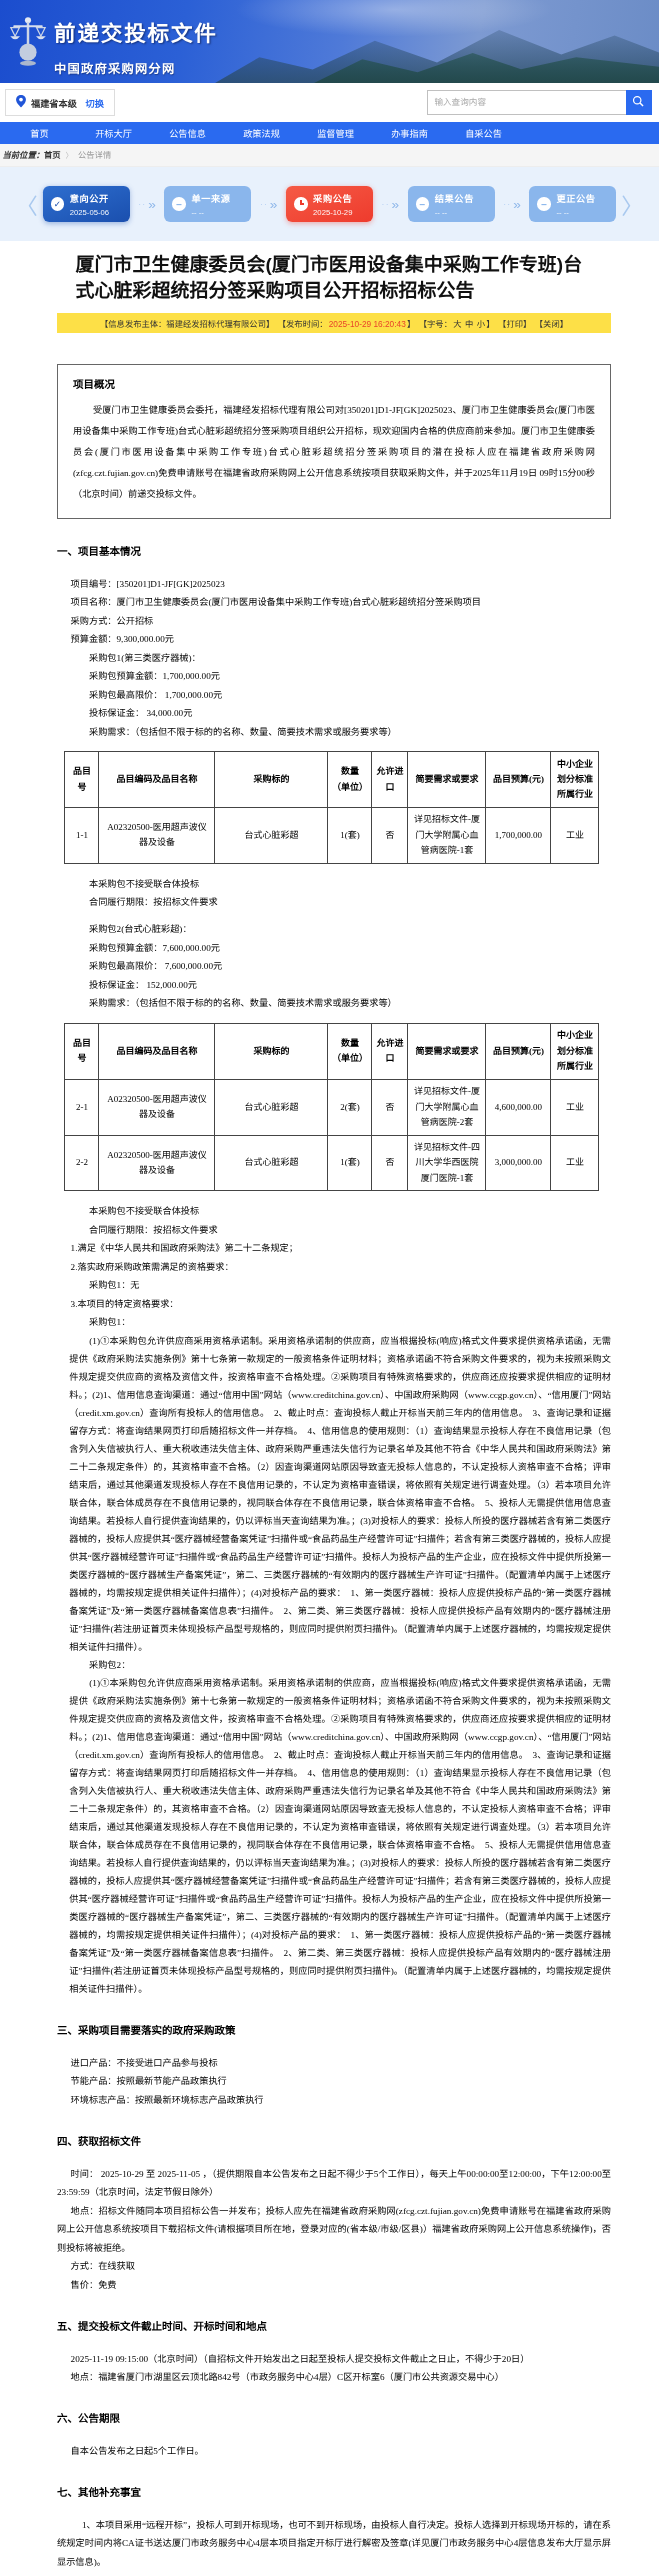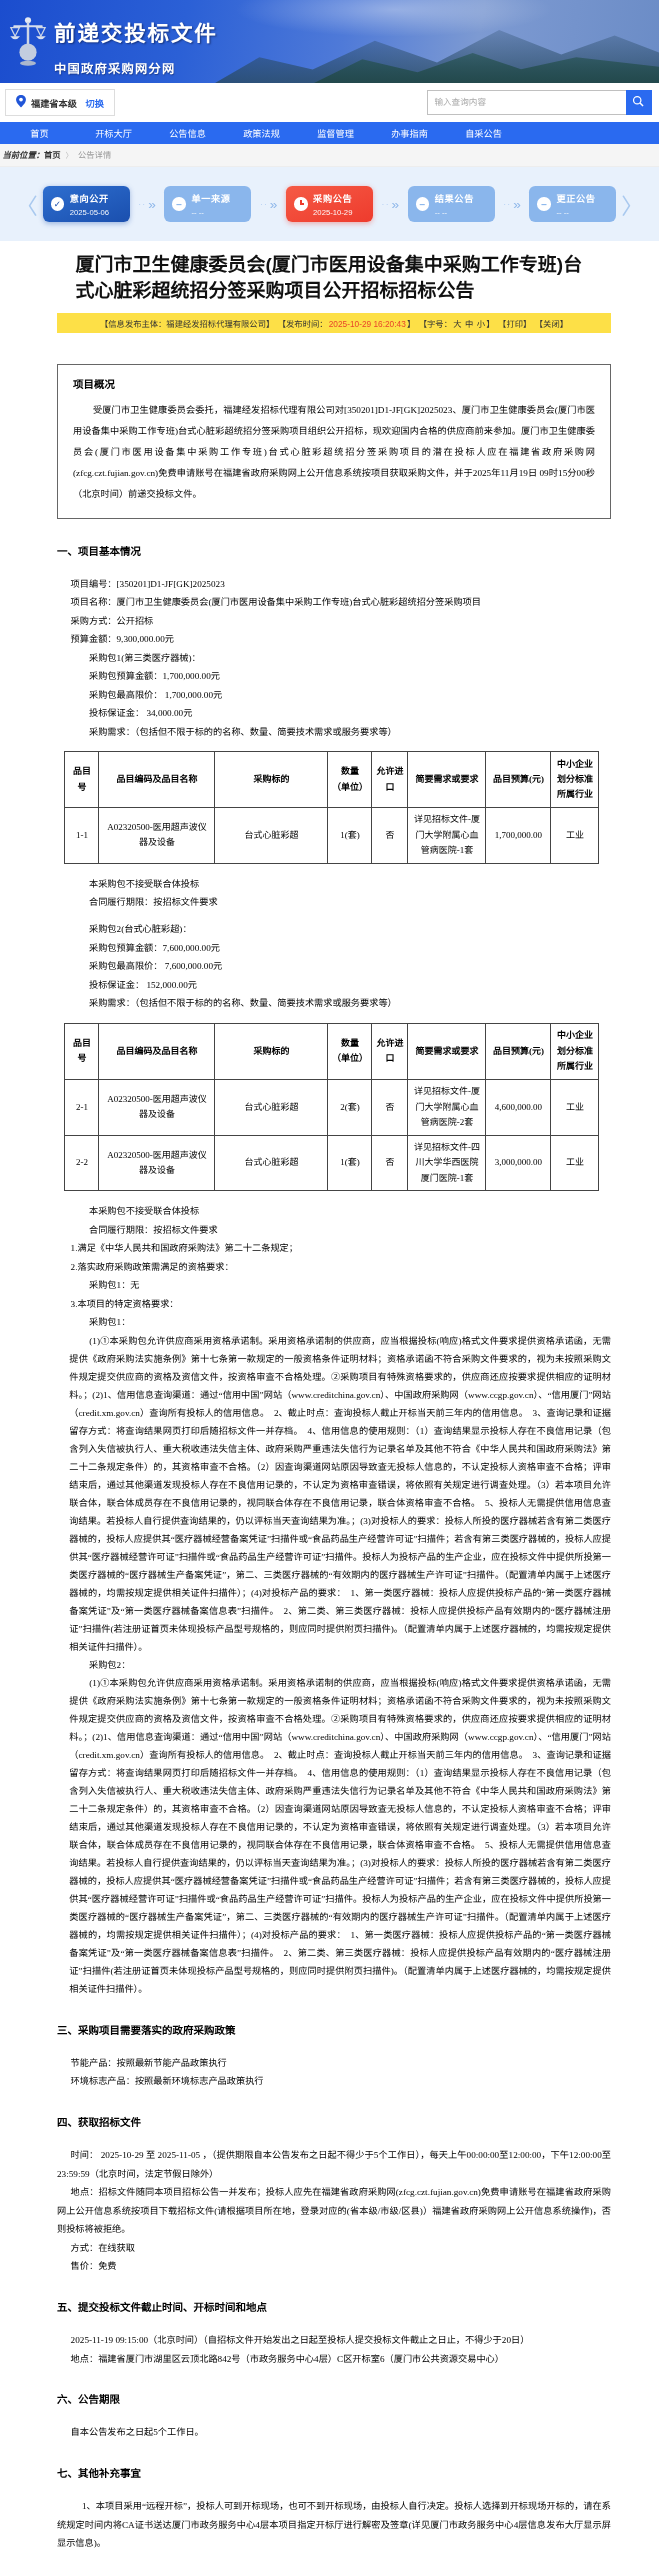--- a/index.html
+++ b/index.html
@@ -323,20 +323,21 @@
   <p class="l1">1.满足《中华人民共和国政府采购法》第二十二条规定；</p>
   <p class="l1">2.落实政府采购政策需满足的资格要求：</p>
   <p class="l2">采购包1：无</p>
   <p class="l1">3.本项目的特定资格要求：</p>
   <p class="l2">采购包1：</p>
   <p class="pkg-para">(1)①本采购包允许供应商采用资格承诺制。采用资格承诺制的供应商，应当根据投标(响应)格式文件要求提供资格承诺函，无需提供《政府采购法实施条例》第十七条第一款规定的一般资格条件证明材料；资格承诺函不符合采购文件要求的，视为未按照采购文件规定提交供应商的资格及资信文件，按资格审查不合格处理。②采购项目有特殊资格要求的，供应商还应按要求提供相应的证明材料。；(2)1、信用信息查询渠道：通过“信用中国”网站（www.creditchina.gov.cn）、中国政府采购网（www.ccgp.gov.cn）、“信用厦门”网站（credit.xm.gov.cn）查询所有投标人的信用信息。　2、截止时点：查询投标人截止开标当天前三年内的信用信息。　3、查询记录和证据留存方式：将查询结果网页打印后随招标文件一并存档。　4、信用信息的使用规则：（1）查询结果显示投标人存在不良信用记录（包含列入失信被执行人、重大税收违法失信主体、政府采购严重违法失信行为记录名单及其他不符合《中华人民共和国政府采购法》第二十二条规定条件）的，其资格审查不合格。（2）因查询渠道网站原因导致查无投标人信息的，不认定投标人资格审查不合格；评审结束后，通过其他渠道发现投标人存在不良信用记录的，不认定为资格审查错误，将依照有关规定进行调查处理。（3）若本项目允许联合体，联合体成员存在不良信用记录的，视同联合体存在不良信用记录，联合体资格审查不合格。　5、投标人无需提供信用信息查询结果。若投标人自行提供查询结果的，仍以评标当天查询结果为准。；(3)对投标人的要求：投标人所投的医疗器械若含有第二类医疗器械的，投标人应提供其“医疗器械经营备案凭证”扫描件或“食品药品生产经营许可证”扫描件；若含有第三类医疗器械的，投标人应提供其“医疗器械经营许可证”扫描件或“食品药品生产经营许可证”扫描件。投标人为投标产品的生产企业，应在投标文件中提供所投第一类医疗器械的“医疗器械生产备案凭证”，第二、三类医疗器械的“有效期内的医疗器械生产许可证”扫描件。（配置清单内属于上述医疗器械的，均需按规定提供相关证件扫描件）；(4)对投标产品的要求：　1、第一类医疗器械：投标人应提供投标产品的“第一类医疗器械备案凭证”及“第一类医疗器械备案信息表”扫描件。　2、第二类、第三类医疗器械：投标人应提供投标产品有效期内的“医疗器械注册证”扫描件(若注册证首页未体现投标产品型号规格的，则应同时提供附页扫描件)。（配置清单内属于上述医疗器械的，均需按规定提供相关证件扫描件）。</p>
   <p class="l2">采购包2：</p>
   <p class="pkg-para">(1)①本采购包允许供应商采用资格承诺制。采用资格承诺制的供应商，应当根据投标(响应)格式文件要求提供资格承诺函，无需提供《政府采购法实施条例》第十七条第一款规定的一般资格条件证明材料；资格承诺函不符合采购文件要求的，视为未按照采购文件规定提交供应商的资格及资信文件，按资格审查不合格处理。②采购项目有特殊资格要求的，供应商还应按要求提供相应的证明材料。；(2)1、信用信息查询渠道：通过“信用中国”网站（www.creditchina.gov.cn）、中国政府采购网（www.ccgp.gov.cn）、“信用厦门”网站（credit.xm.gov.cn）查询所有投标人的信用信息。　2、截止时点：查询投标人截止开标当天前三年内的信用信息。　3、查询记录和证据留存方式：将查询结果网页打印后随招标文件一并存档。　4、信用信息的使用规则：（1）查询结果显示投标人存在不良信用记录（包含列入失信被执行人、重大税收违法失信主体、政府采购严重违法失信行为记录名单及其他不符合《中华人民共和国政府采购法》第二十二条规定条件）的，其资格审查不合格。（2）因查询渠道网站原因导致查无投标人信息的，不认定投标人资格审查不合格；评审结束后，通过其他渠道发现投标人存在不良信用记录的，不认定为资格审查错误，将依照有关规定进行调查处理。（3）若本项目允许联合体，联合体成员存在不良信用记录的，视同联合体存在不良信用记录，联合体资格审查不合格。　5、投标人无需提供信用信息查询结果。若投标人自行提供查询结果的，仍以评标当天查询结果为准。；(3)对投标人的要求：投标人所投的医疗器械若含有第二类医疗器械的，投标人应提供其“医疗器械经营备案凭证”扫描件或“食品药品生产经营许可证”扫描件；若含有第三类医疗器械的，投标人应提供其“医疗器械经营许可证”扫描件或“食品药品生产经营许可证”扫描件。投标人为投标产品的生产企业，应在投标文件中提供所投第一类医疗器械的“医疗器械生产备案凭证”，第二、三类医疗器械的“有效期内的医疗器械生产许可证”扫描件。（配置清单内属于上述医疗器械的，均需按规定提供相关证件扫描件）；(4)对投标产品的要求：　1、第一类医疗器械：投标人应提供投标产品的“第一类医疗器械备案凭证”及“第一类医疗器械备案信息表”扫描件。　2、第二类、第三类医疗器械：投标人应提供投标产品有效期内的“医疗器械注册证”扫描件(若注册证首页未体现投标产品型号规格的，则应同时提供附页扫描件)。（配置清单内属于上述医疗器械的，均需按规定提供相关证件扫描件）。</p>
 
   <h3 class="sec-heading">三、采购项目需要落实的政府采购政策</h3>
+  <p class="l1">进口产品：不接受进口产品参与投标</p>
   <p class="l1">节能产品：按照最新节能产品政策执行</p>
   <p class="l1">环境标志产品：按照最新环境标志产品政策执行</p>
 
   <h3 class="sec-heading">四、获取招标文件</h3>
   <p class="para-1">时间： 2025-10-29 至 2025-11-05 ，（提供期限自本公告发布之日起不得少于5个工作日），每天上午00:00:00至12:00:00，下午12:00:00至23:59:59（北京时间，法定节假日除外）</p>
   <p class="para-1">地点：招标文件随同本项目招标公告一并发布；投标人应先在福建省政府采购网(zfcg.czt.fujian.gov.cn)免费申请账号在福建省政府采购网上公开信息系统按项目下载招标文件(请根据项目所在地，登录对应的(省本级/市级/区县)）福建省政府采购网上公开信息系统操作)，否则投标将被拒绝。</p>
   <p class="l1">方式：在线获取</p>
   <p class="l1">售价：免费</p>
 
   <h3 class="sec-heading">五、提交投标文件截止时间、开标时间和地点</h3>

